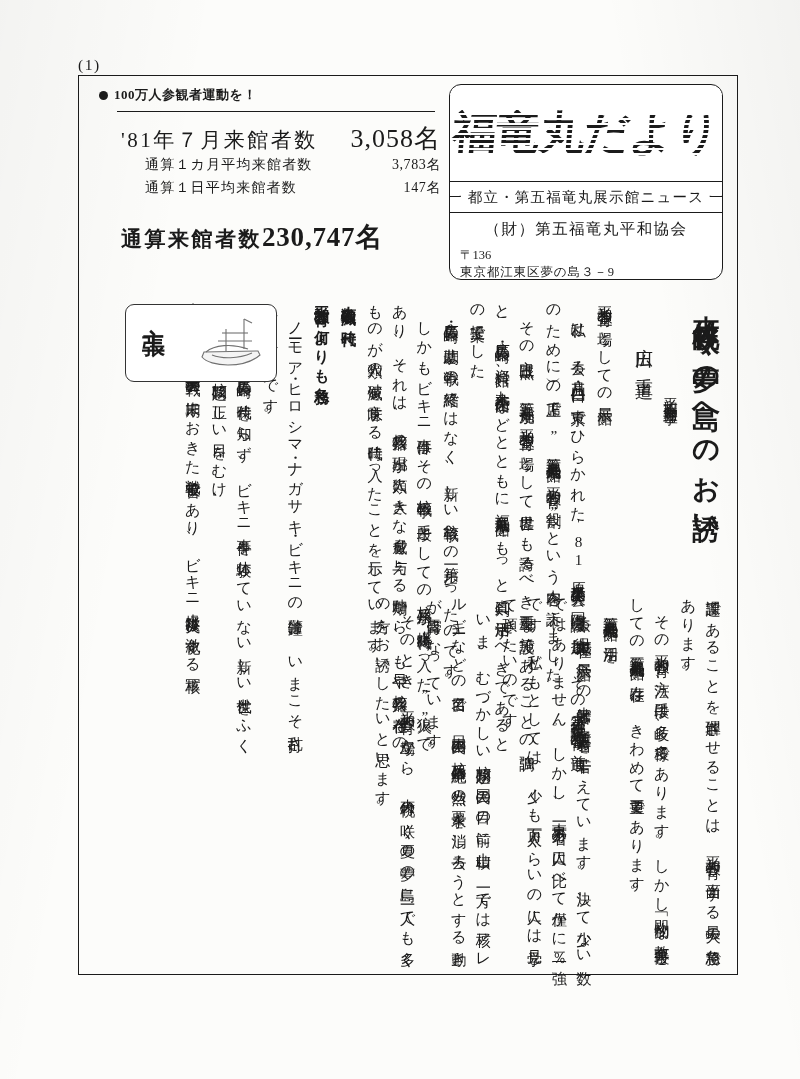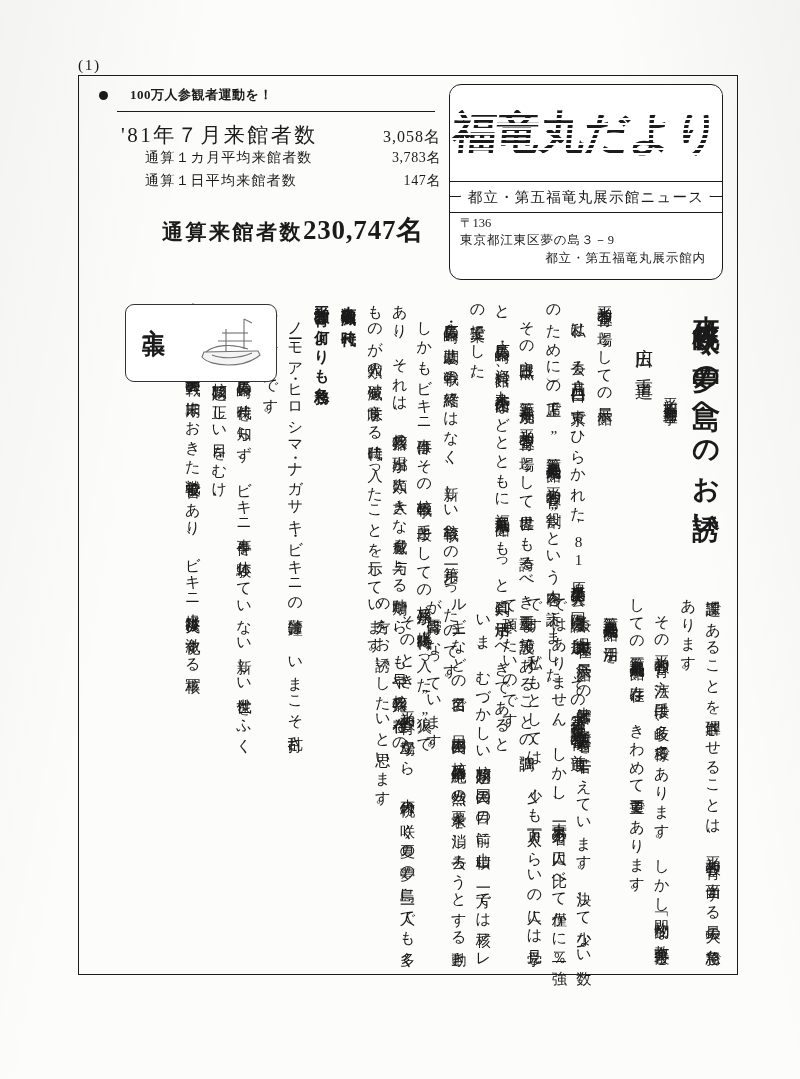--- a/index.html
+++ b/index.html
@@ -47,45 +47,45 @@
   .topzone{
     position:absolute;left:0;top:0;width:100%;height:212px;
   }
 
   
   .stats{
     position:absolute;left:16px;top:10px;width:352px;
   }
   .stats .campaign{
     font-size:13px;letter-spacing:.5px;font-weight:bold;
-    display:flex;align-items:center;gap:22px;
+    display:flex;align-items:center;gap:6px;
     margin-left:4px;
   }
   .bullet-dot{
     display:inline-block;width:9px;height:9px;border-radius:50%;
     background:#1b1b1b;flex:none;
   }
   .stats .rule{
     margin:7px 0 0 22px;border-top:1.4px solid #1b1b1b;width:318px;
   }
   .row{display:flex;align-items:baseline;}
   .stats .headline-row{
     margin:9px 0 0 26px;width:320px;justify-content:space-between;
     font-size:21px;letter-spacing:2.5px;
   }
-  .stats .headline-row .val{font-size:16px;letter-spacing:1px;}
+  .stats .headline-row .val{font-size:26px;letter-spacing:1px;}
   .sub{
     margin:0 0 0 50px;width:296px;justify-content:space-between;
     font-size:14px;letter-spacing:1.2px;
   }
   .sub:first-of-type{margin-top:16px;}
   .sub + .sub{margin-top:5px;}
   .sub .val{letter-spacing:.6px;}
   .stats .total-row{
-    margin:22px 0 0 38px;width:320px;justify-content:center;
+    margin:22px 0 0 26px;width:320px;justify-content:flex-start;
     font-size:21px;font-weight:bold;letter-spacing:2.5px;
   }
   .stats .total-row .val{font-size:27px;letter-spacing:.8px;}
 
   
   .plate{
     position:absolute;right:14px;top:8px;width:274px;height:196px;
     border:1.5px solid #1b1b1b;border-radius:12px;
     box-sizing:border-box;overflow:hidden;background:#fff;
   }
@@ -251,20 +251,21 @@
           <span class="val">230,747名</span>
         </div>
       </div>
 
       <div class="plate">
         <div class="plate-title">
           <span class="glyphs">福竜丸だより</span>
           <span class="stripes"></span>
         </div>
         <div class="plate-sub">三一 都立・第五福竜丸展示館ニュース 一三</div>
+        <div class="plate-org">（財）第五福竜丸平和協会</div>
         <div class="plate-addr">
           <div class="l1">
             <span class="zip">〒136</span>
             <span>東京都江東区夢の島３－9</span>
           </div>
           <div class="l2">都立・第五福竜丸展示館内</div>
 
         </div>
       </div>
     </div>

